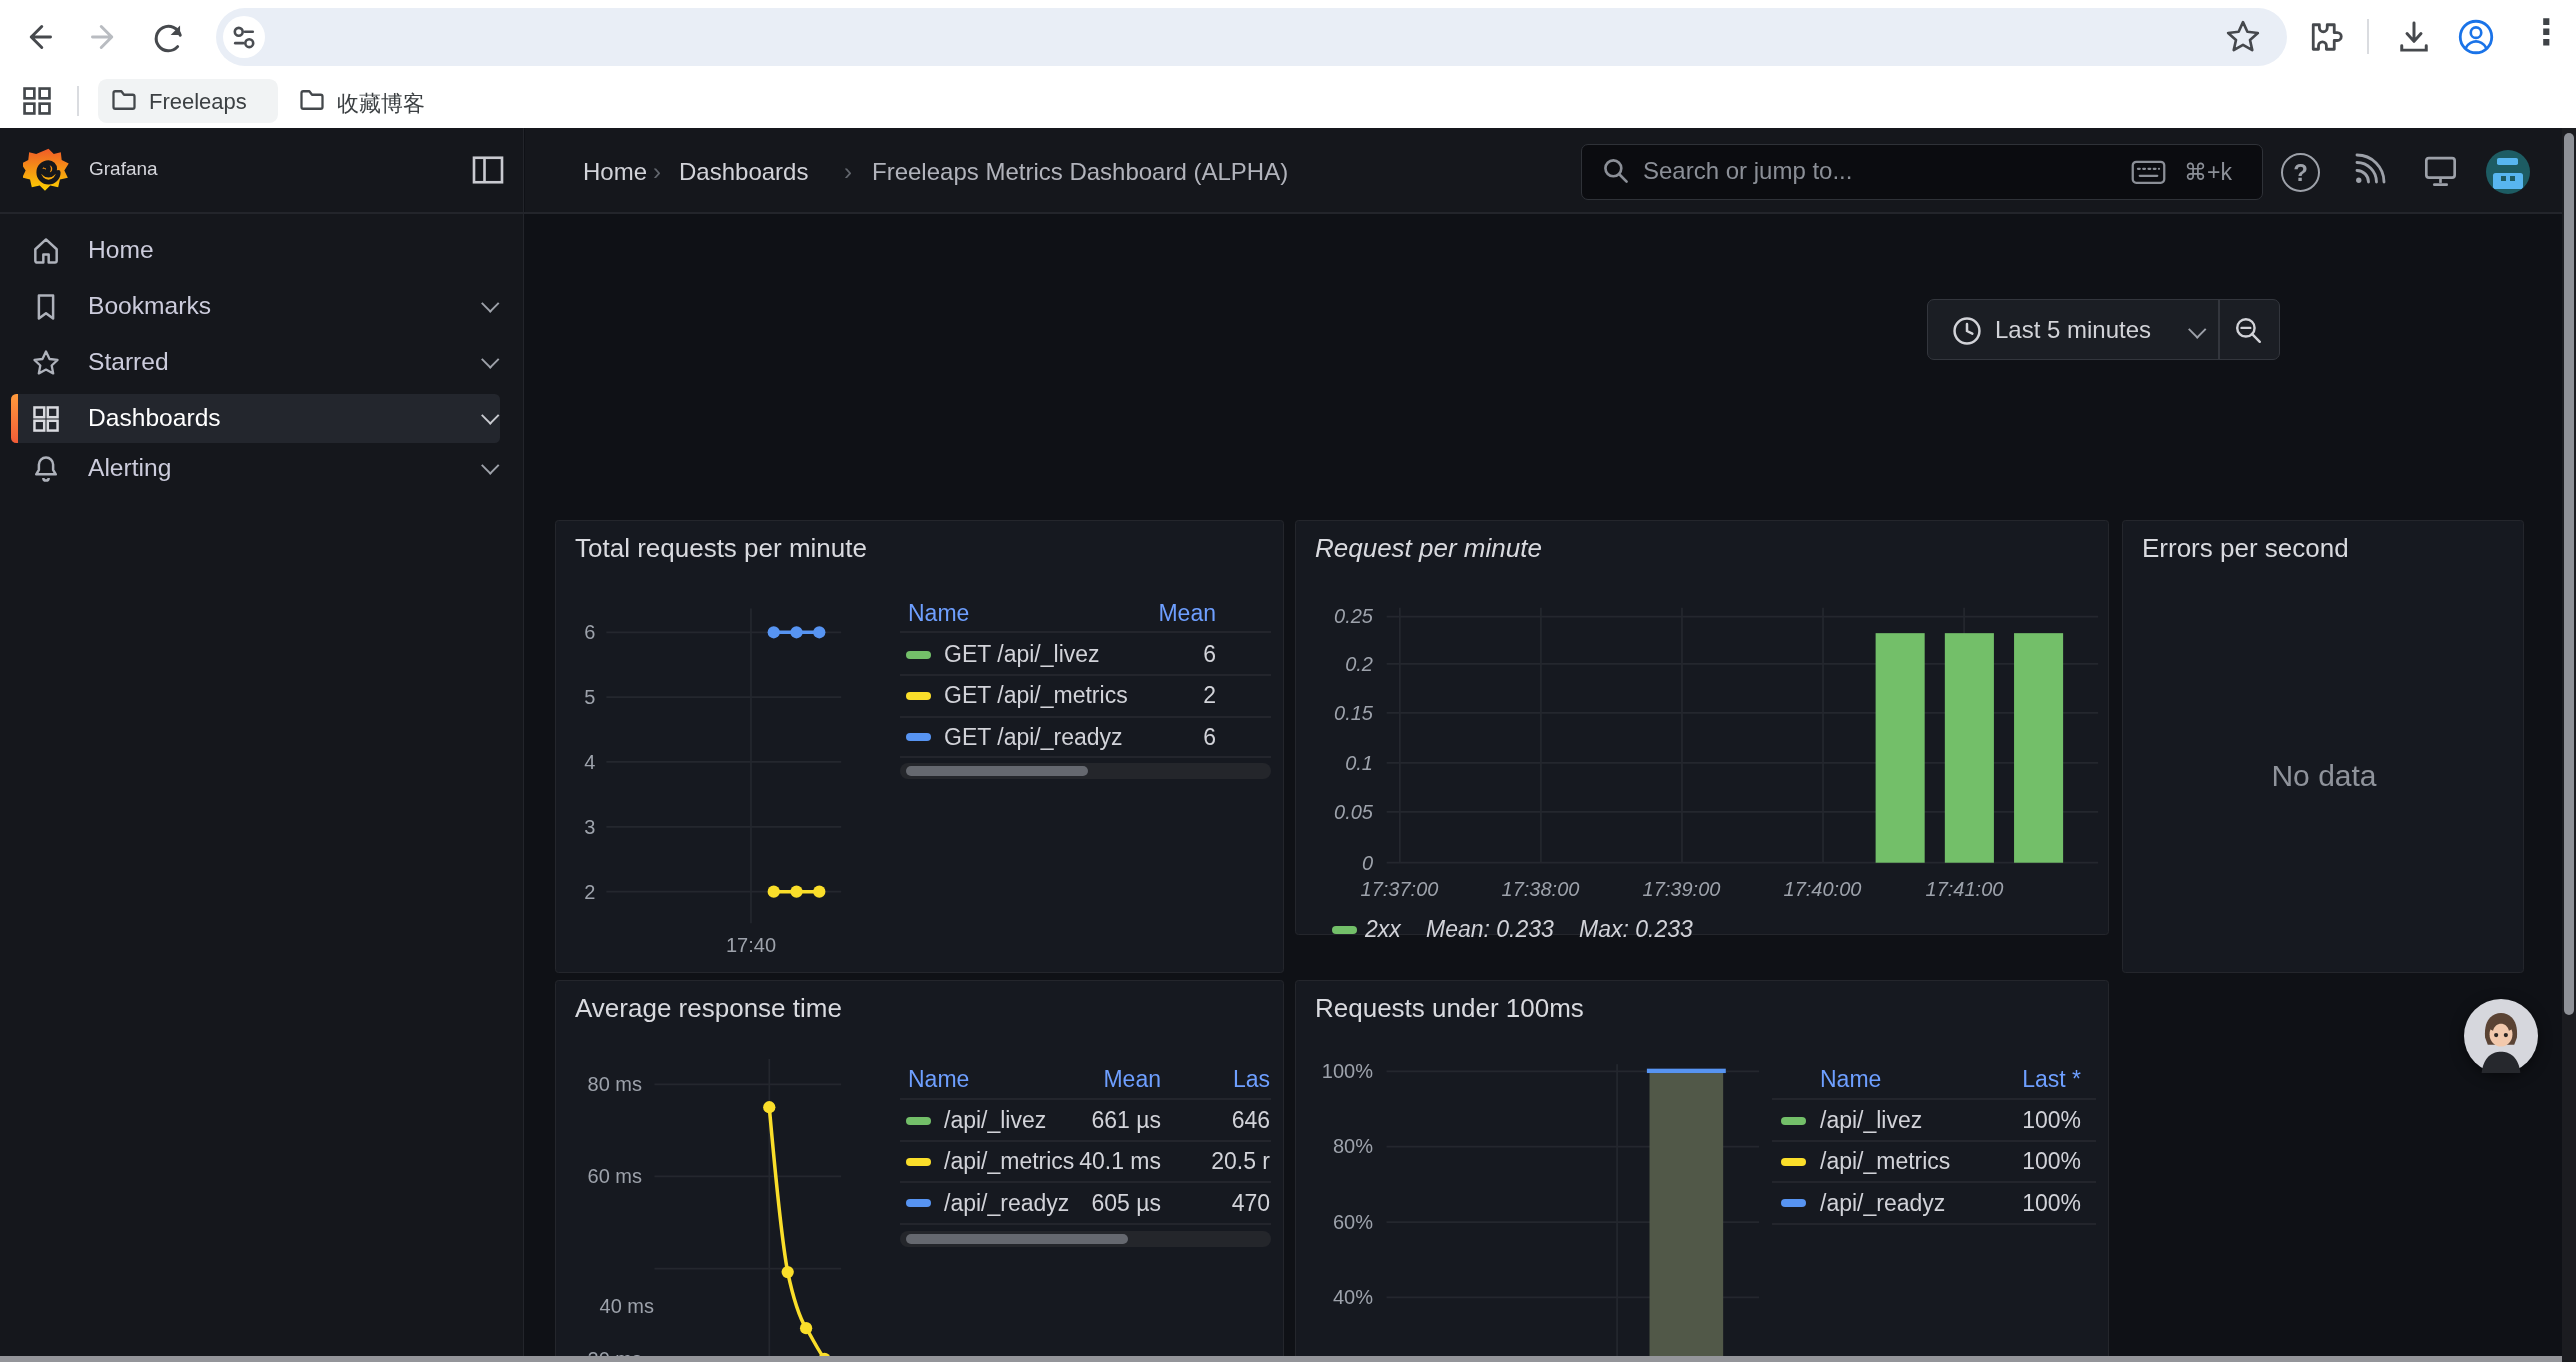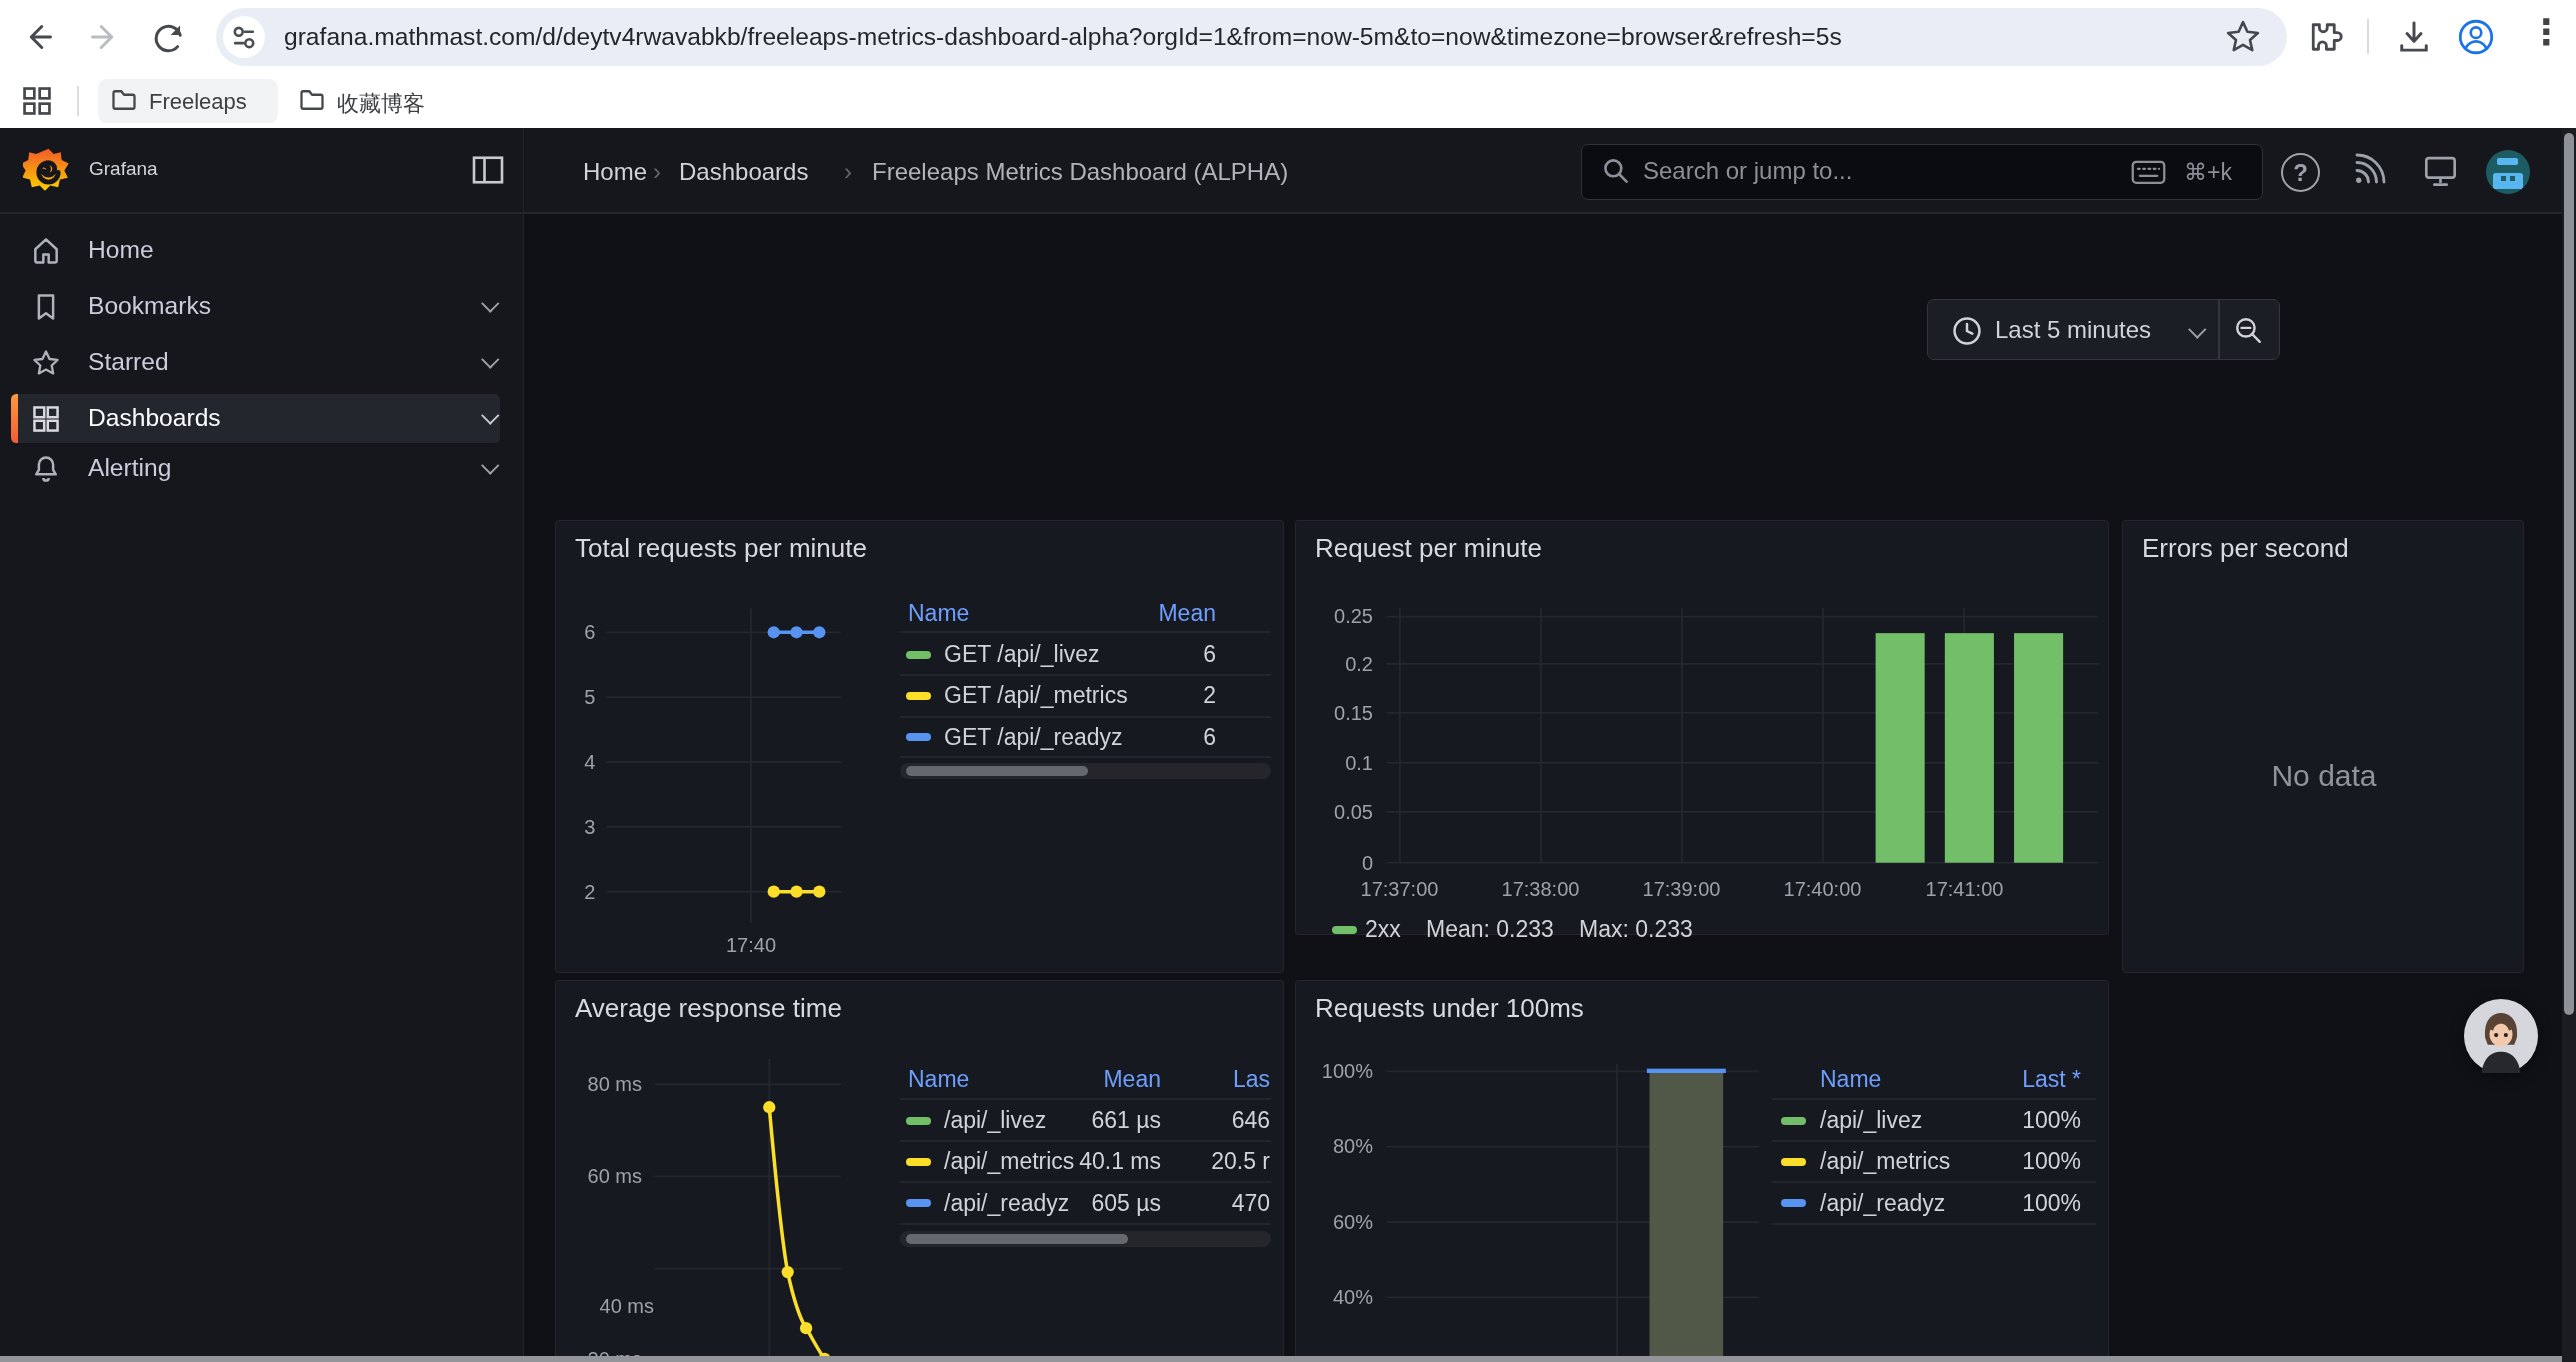--- a/index.html
+++ b/index.html
@@ -102,21 +102,20 @@
       <div class="siteico">
         <svg viewBox="0 0 48 48" width="42" height="42">
             <g stroke="currentColor" stroke-width="3" fill="none" stroke-linecap="round">
               <circle cx="18" cy="18" r="4.5"></circle>
               <path d="M25 18h9"></path>
               <circle cx="30" cy="31" r="4.5"></circle>
               <path d="M14 31h9"></path>
             </g>
           </svg>
       </div>
-      <div class="urltext">grafana.mathmast.com/d/deytv4rwavabkb/freeleaps-metrics-dashboard-alpha?orgId=1&amp;from=now-5m&amp;to=now&amp;timezone=browser&amp;refresh=5s</div>
       <div class="abs" style="right:23px;top:8px;width:42px;height:42px;color:#45484d;">
         <svg viewBox="0 0 48 48" width="42" height="42">
             <path d="M24 7l5 11 12 1.4-9 8 2.6 11.6L24 33l-10.6 6L16 27.4l-9-8L19 18z" stroke="currentColor" stroke-width="3" fill="none" stroke-linejoin="round"></path>
           </svg>
       </div>
     </div>
     <div class="navico" style="left:2301px;">
       <svg viewBox="0 0 48 48" width="42" height="42">
           <path d="M14 10h7v3.5a4.5 4.5 0 0 0 9 0V10h8v9h3.5a4.5 4.5 0 0 1 0 9H38v10h-9v-4a4.5 4.5 0 0 0-9 0v4h-6V10z" stroke="currentColor" stroke-width="3.2" fill="none" stroke-linejoin="round"></path>
         </svg>
@@ -357,21 +356,21 @@
         <div class="rowline" style="left:344px;top:195px;width:371px;"></div>
         <div class="swatch" style="left: 350px; top: 212px; background: rgb(87, 148, 242);"></div>
         <div class="ltxt" style="left:388px;top:203px;">GET /api/_readyz</div>
         <div class="ltxt lval" style="left:572px;top:203px;width:88px;">6</div>
         <div class="rowline" style="left:344px;top:235px;width:371px;"></div>
         <div class="hsb-track" style="left:344px;top:242px;width:371px;">
           <div class="hsb-thumb" style="left:6.1px;top:2.6px;width:182px;"></div>
         </div>
       </div>
 
-      <div class="panel" style="left:770px;top:246px;width:814px;height:415px;">
+      <div class="panel" style="left:770px;top:246px;width:814px;height:415px;font-style:italic;">
         <div class="ptitle">Request per minute</div>
         <svg class="abs" style="left:0;top:0;" width="814" height="453" viewBox="0 0 928 517">
           <g stroke="#24272e" stroke-width="2">
             <line x1="103" y1="109" x2="915" y2="109"></line>
               <line x1="103" y1="163" x2="915" y2="163"></line>
             <line x1="103" y1="219" x2="915" y2="219"></line>
               <line x1="103" y1="276" x2="915" y2="276"></line>
             <line x1="103" y1="332" x2="915" y2="332"></line>
               <line x1="103" y1="390" x2="915" y2="390"></line>
             <line x1="118" y1="99" x2="118" y2="390"></line>

